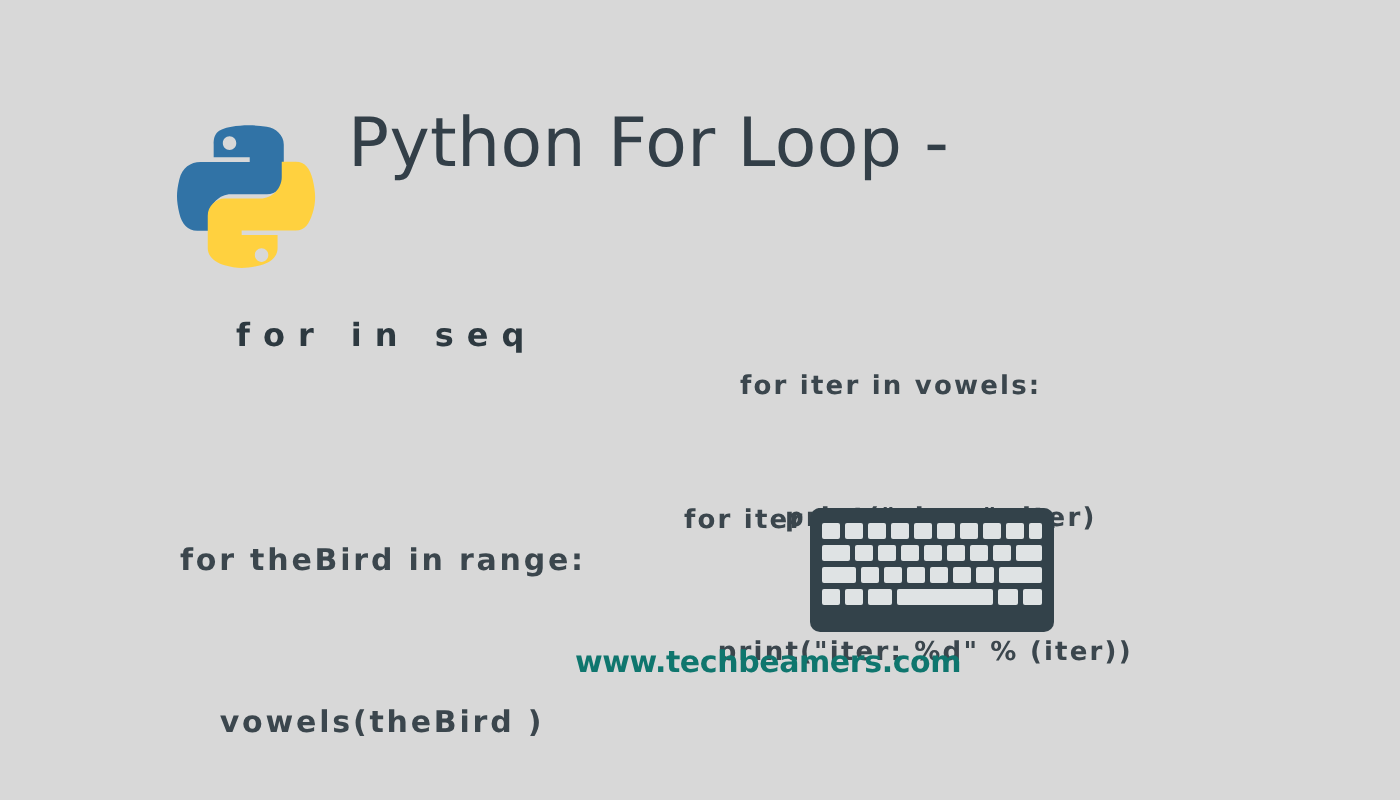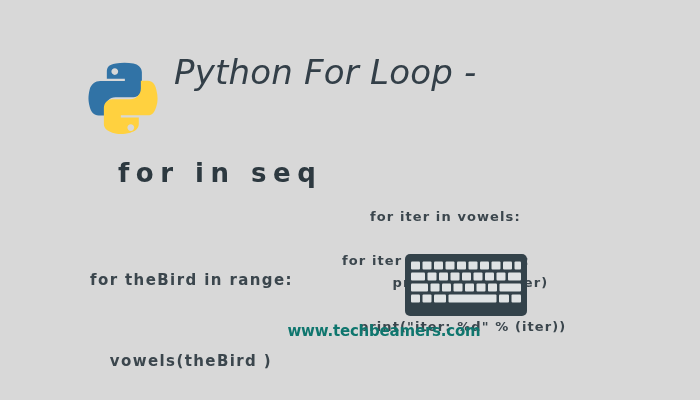--- a/index.html
+++ b/index.html
@@ -36,29 +36,29 @@
     left: 174px;
     top: 52px;
     width: 420px;
     color: #333f48;
     font-size: 34px;
     line-height: 41px;
     font-weight: 500;
     letter-spacing: 0.2px;
     font-family: "DejaVu Sans", sans-serif;
   }
-  .title .line { display: block; white-space: pre; font-style: italic; }
+  .title .line { display: block; white-space: pre; }
 
   
   .subtitle {
     position: absolute;
     left: 118px;
     top: 158px;
     color: #2d3940;
-    font-size: 26px;
+    font-size: 16px;
     font-weight: bold;
     letter-spacing: 6.5px;
     white-space: pre;
     font-family: "DejaVu Sans", sans-serif;
   }
 
   
   .code {
     position: absolute;
     color: #3b464d;
@@ -70,21 +70,21 @@
 
   .code-left {
     left: 90px;
     top: 213px;
     font-size: 15px;
     line-height: 27px;
     letter-spacing: 1.4px;
   }
   .code-right-top {
     left: 370px;
-    top: 162px;
+    top: 139px;
     font-size: 13px;
     line-height: 22px;
     letter-spacing: 1.1px;
   }
   .code-right-bottom {
     left: 342px;
     top: 206px;
     font-size: 13px;
     line-height: 22px;
     letter-spacing: 1.1px;

